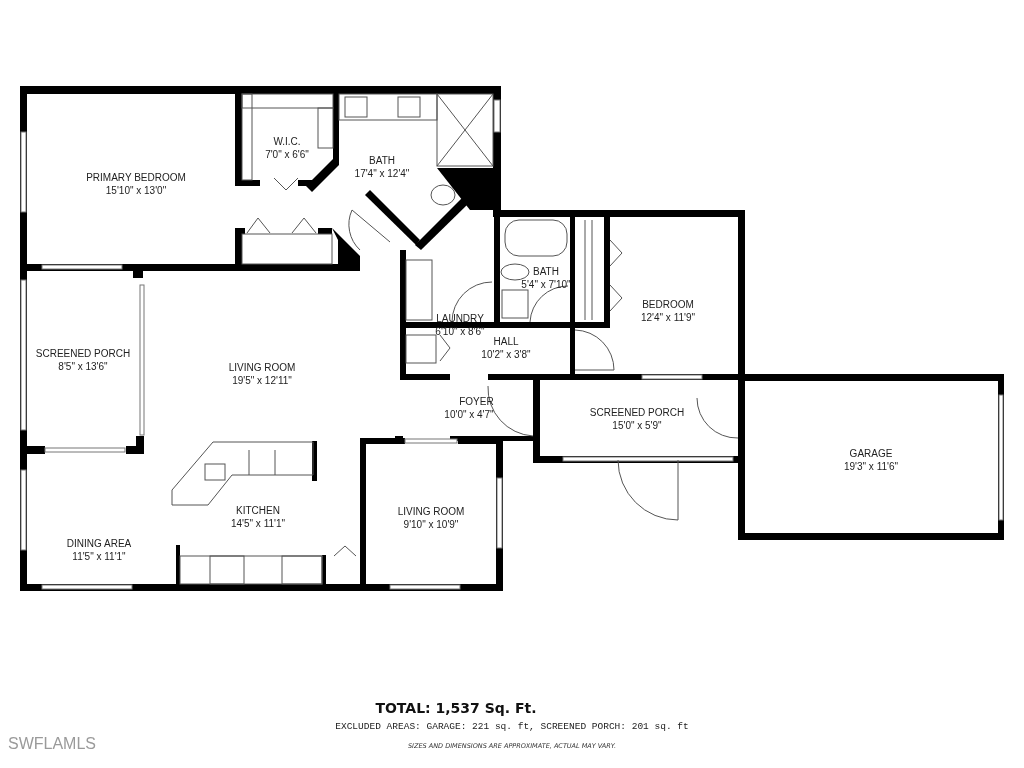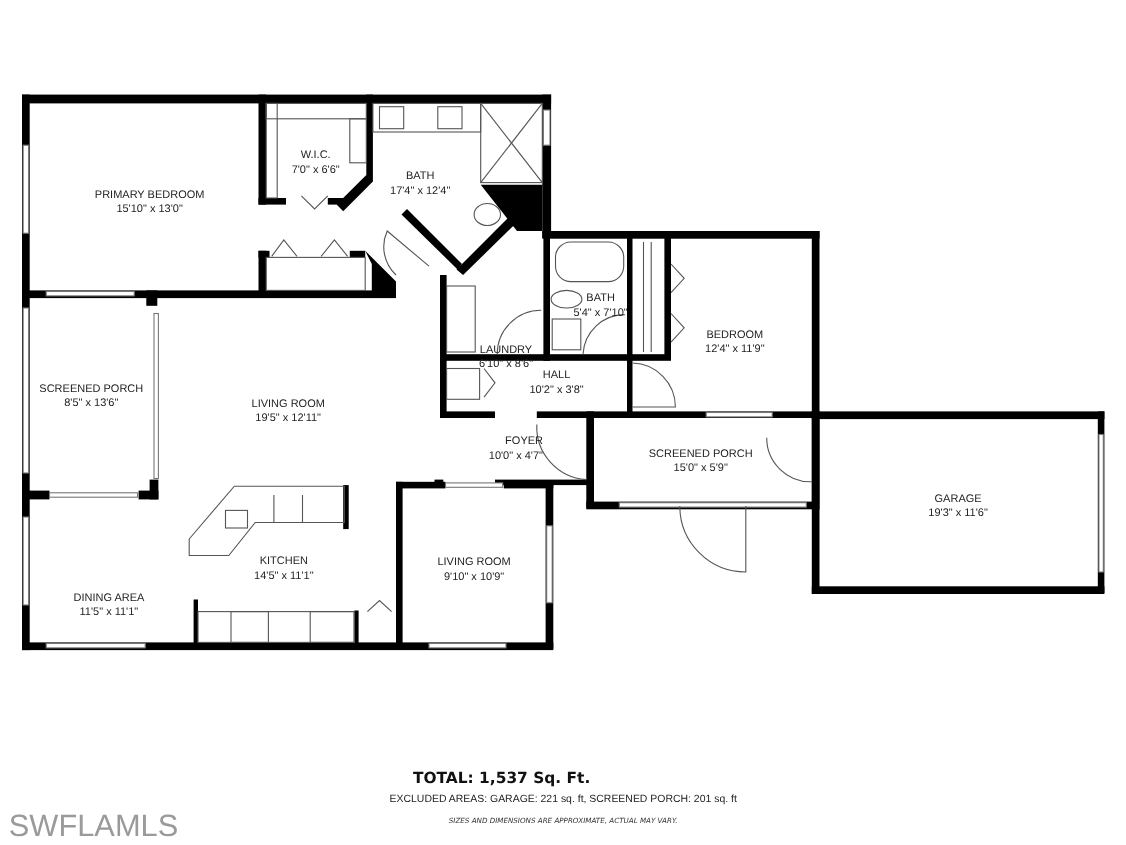--- a/index.html
+++ b/index.html
@@ -3,23 +3,23 @@
   <meta charset="utf-8">
   <style>
     html, body { margin: 0; padding: 0; background: #ffffff; }
     body { width: 1024px; height: 768px; position: relative; overflow: hidden; font-family: "DejaVu Sans", sans-serif; }
     #plan { position: absolute; left: 0; top: 0; width: 1024px; height: 768px; }
     .wall { fill: #000; }
     .thin { stroke: #555; stroke-width: 1; fill: none; }
     .win { fill: #fff; stroke: #777; stroke-width: 1; }
     .room-label { position: absolute; transform: translateX(-50%); text-align: center; font-family: "Liberation Sans", sans-serif; font-size: 10px; color: #222; line-height: 13px; white-space: nowrap; }
     .footer-total { position: absolute; left: 0; width: 912px; top: 700px; text-align: center; font-family: "DejaVu Sans", sans-serif; font-weight: bold; font-size: 14px; color: #111; }
-    .footer-excluded { position: absolute; left: 0; width: 1024px; top: 721px; text-align: center; font-family: Liberation Sans, sans-serif; font-size: 9.5px; color: #222; }
+    .footer-excluded { position: absolute; left: 0; width: 1024px; top: 721px; text-align: center; font-family: Liberation Mono, monospace; font-size: 9.5px; color: #222; }
     .footer-disclaimer { position: absolute; left: 0; width: 1024px; top: 742px; text-align: center; font-family: "DejaVu Sans", sans-serif; font-size: 6.5px; color: #333; font-style: italic; }
-    .watermark { position: absolute; left: 8px; top: 735px; font-family: "Liberation Sans", sans-serif; font-size: 28px; color: #9a9a9a; letter-spacing: 0px; }
+    .watermark { position: absolute; left: 8px; top: 735px; font-family: "Liberation Sans", sans-serif; font-size: 16px; color: #9a9a9a; letter-spacing: 0px; }
   </style>
 </head>
 <body>
 
 <svg id="plan" viewBox="0 0 1024 768" xmlns="http://www.w3.org/2000/svg">
 
   <g>
 
     <rect class="wall" x="20" y="86" width="481" height="8"></rect>
 

